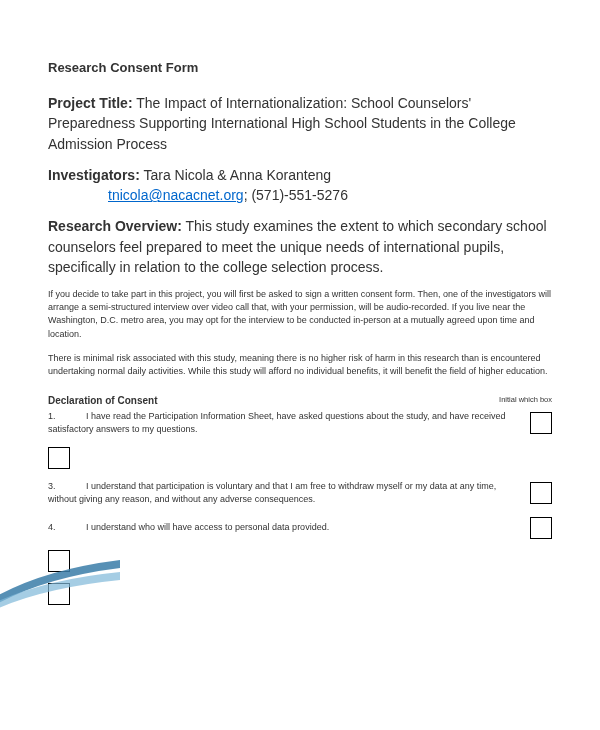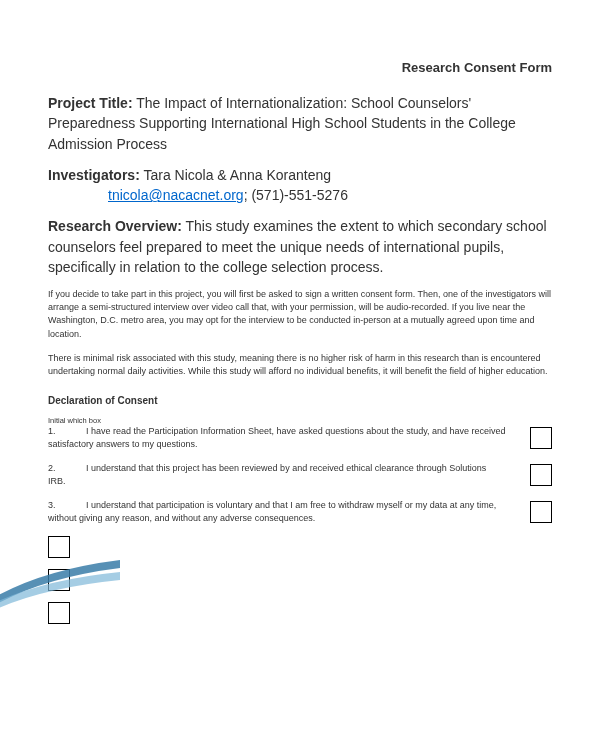--- a/index.html
+++ b/index.html
@@ -10,21 +10,21 @@
     body {
       width: 600px;
       height: 730px;
       background: #fff;
       font-family: Verdana, Geneva, sans-serif;
       color: #333;
       padding: 60px 48px 40px 48px;
       position: relative;
     }
     .title {
-      text-align: right;
+      text-align: left;
       font-weight: bold;
       font-size: 13px;
       margin-bottom: 18px;
     }
     .section {
       font-size: 14px;
       line-height: 1.45;
       margin-bottom: 11px;
     }
     .label {
@@ -47,21 +47,20 @@
       font-weight: bold;
       font-size: 10px;
       margin-top: 6px;
       margin-bottom: 4px;
       display: inline-block;
     }
     .declaration-row {
       display: flex;
       align-items: flex-start;
       justify-content: space-between;
-      flex-direction: column;
     }
     .initial-label {
       font-size: 7.5px;
       color: #333;
       text-align: right;
       padding-top: 6px;
       white-space: nowrap;
     }
     .consent-item {
       display: flex;
@@ -130,34 +129,34 @@
 </div>
 
 <div class="consent-item">
   <div class="consent-text">
     <span class="consent-num">1.</span><span class="consent-indent"></span><span>I have read the Participation Information Sheet, have asked questions about the study, and have received satisfactory answers to my questions.</span>
   </div>
   <div class="checkbox"></div>
 </div>
 
 <div class="consent-item">
-  <div class="consent-text">
-    <span class="consent-num">2.</span><span class="consent-indent"></span><span>I understand that this project has been reviewed by and received ethical clearance through Solutions IRB.</span>
-  </div>
   <div class="checkbox"></div>
 </div>
 
 <div class="consent-item">
   <div class="consent-text">
     <span class="consent-num">3.</span><span class="consent-indent"></span><span>I understand that participation is voluntary and that I am free to withdraw myself or my data at any time, without giving any reason, and without any adverse consequences.</span>
   </div>
   <div class="checkbox"></div>
 </div>
 
 <div class="consent-item">
+  <div class="consent-text">
+    <span class="consent-num">4.</span><span class="consent-indent"></span><span>I understand who will have access to personal data provided.</span>
+  </div>
   <div class="checkbox"></div>
 </div>
 
 <div class="consent-item">
   <div class="checkbox"></div>
 </div>
 
 <div class="consent-item">
   <div class="checkbox"></div>
 </div>

